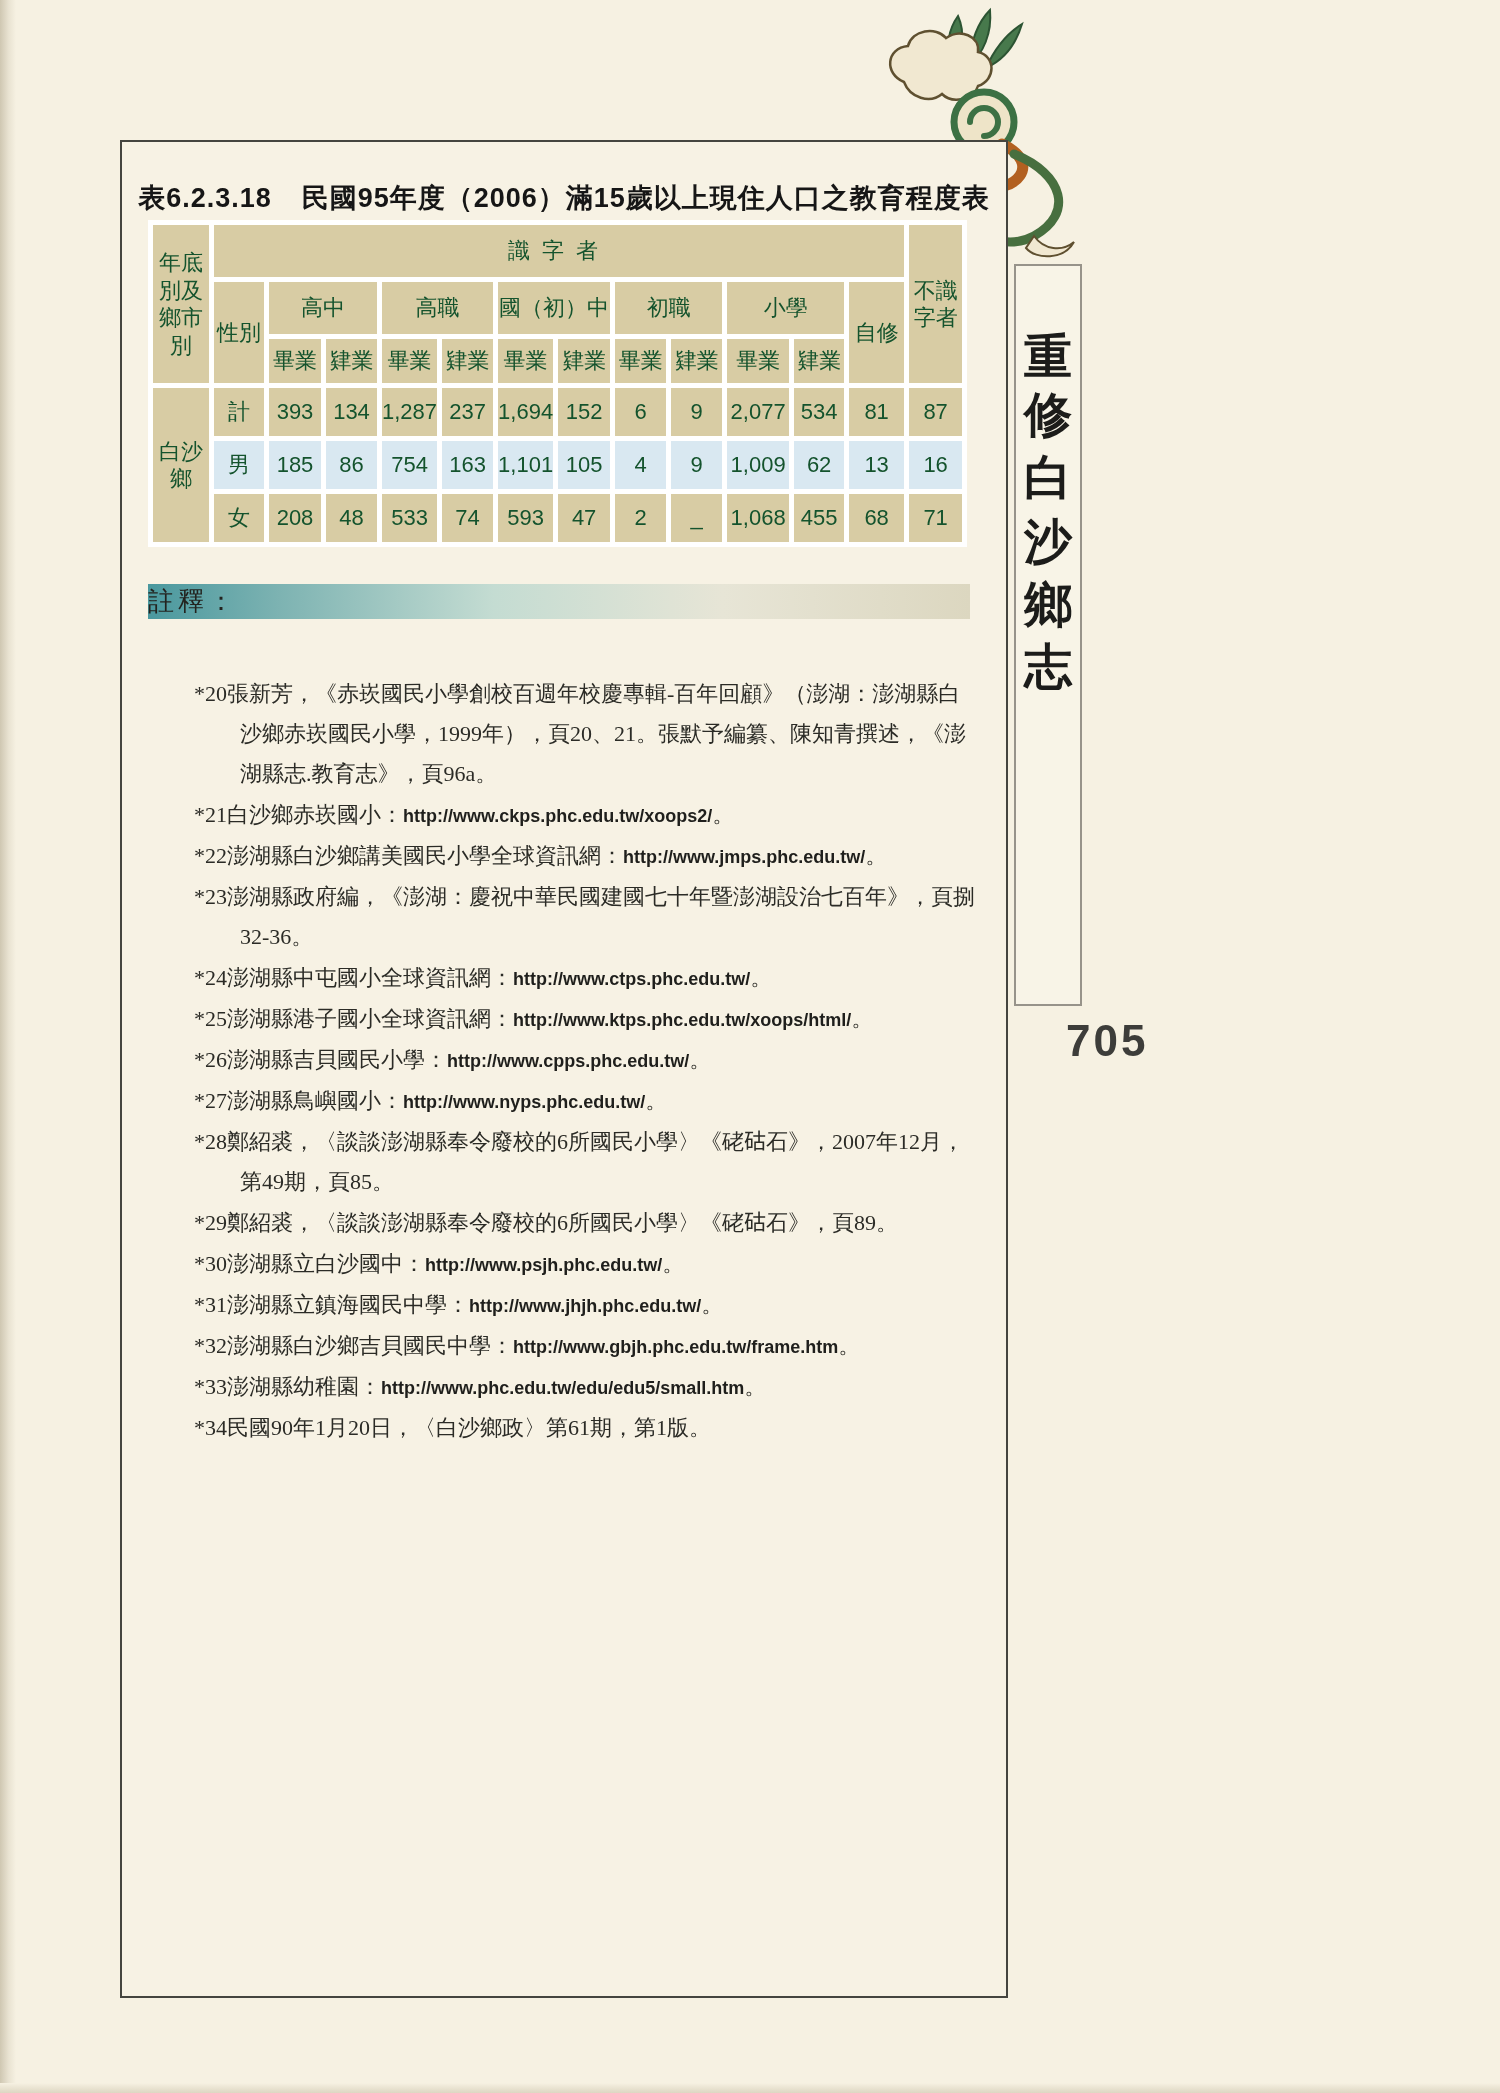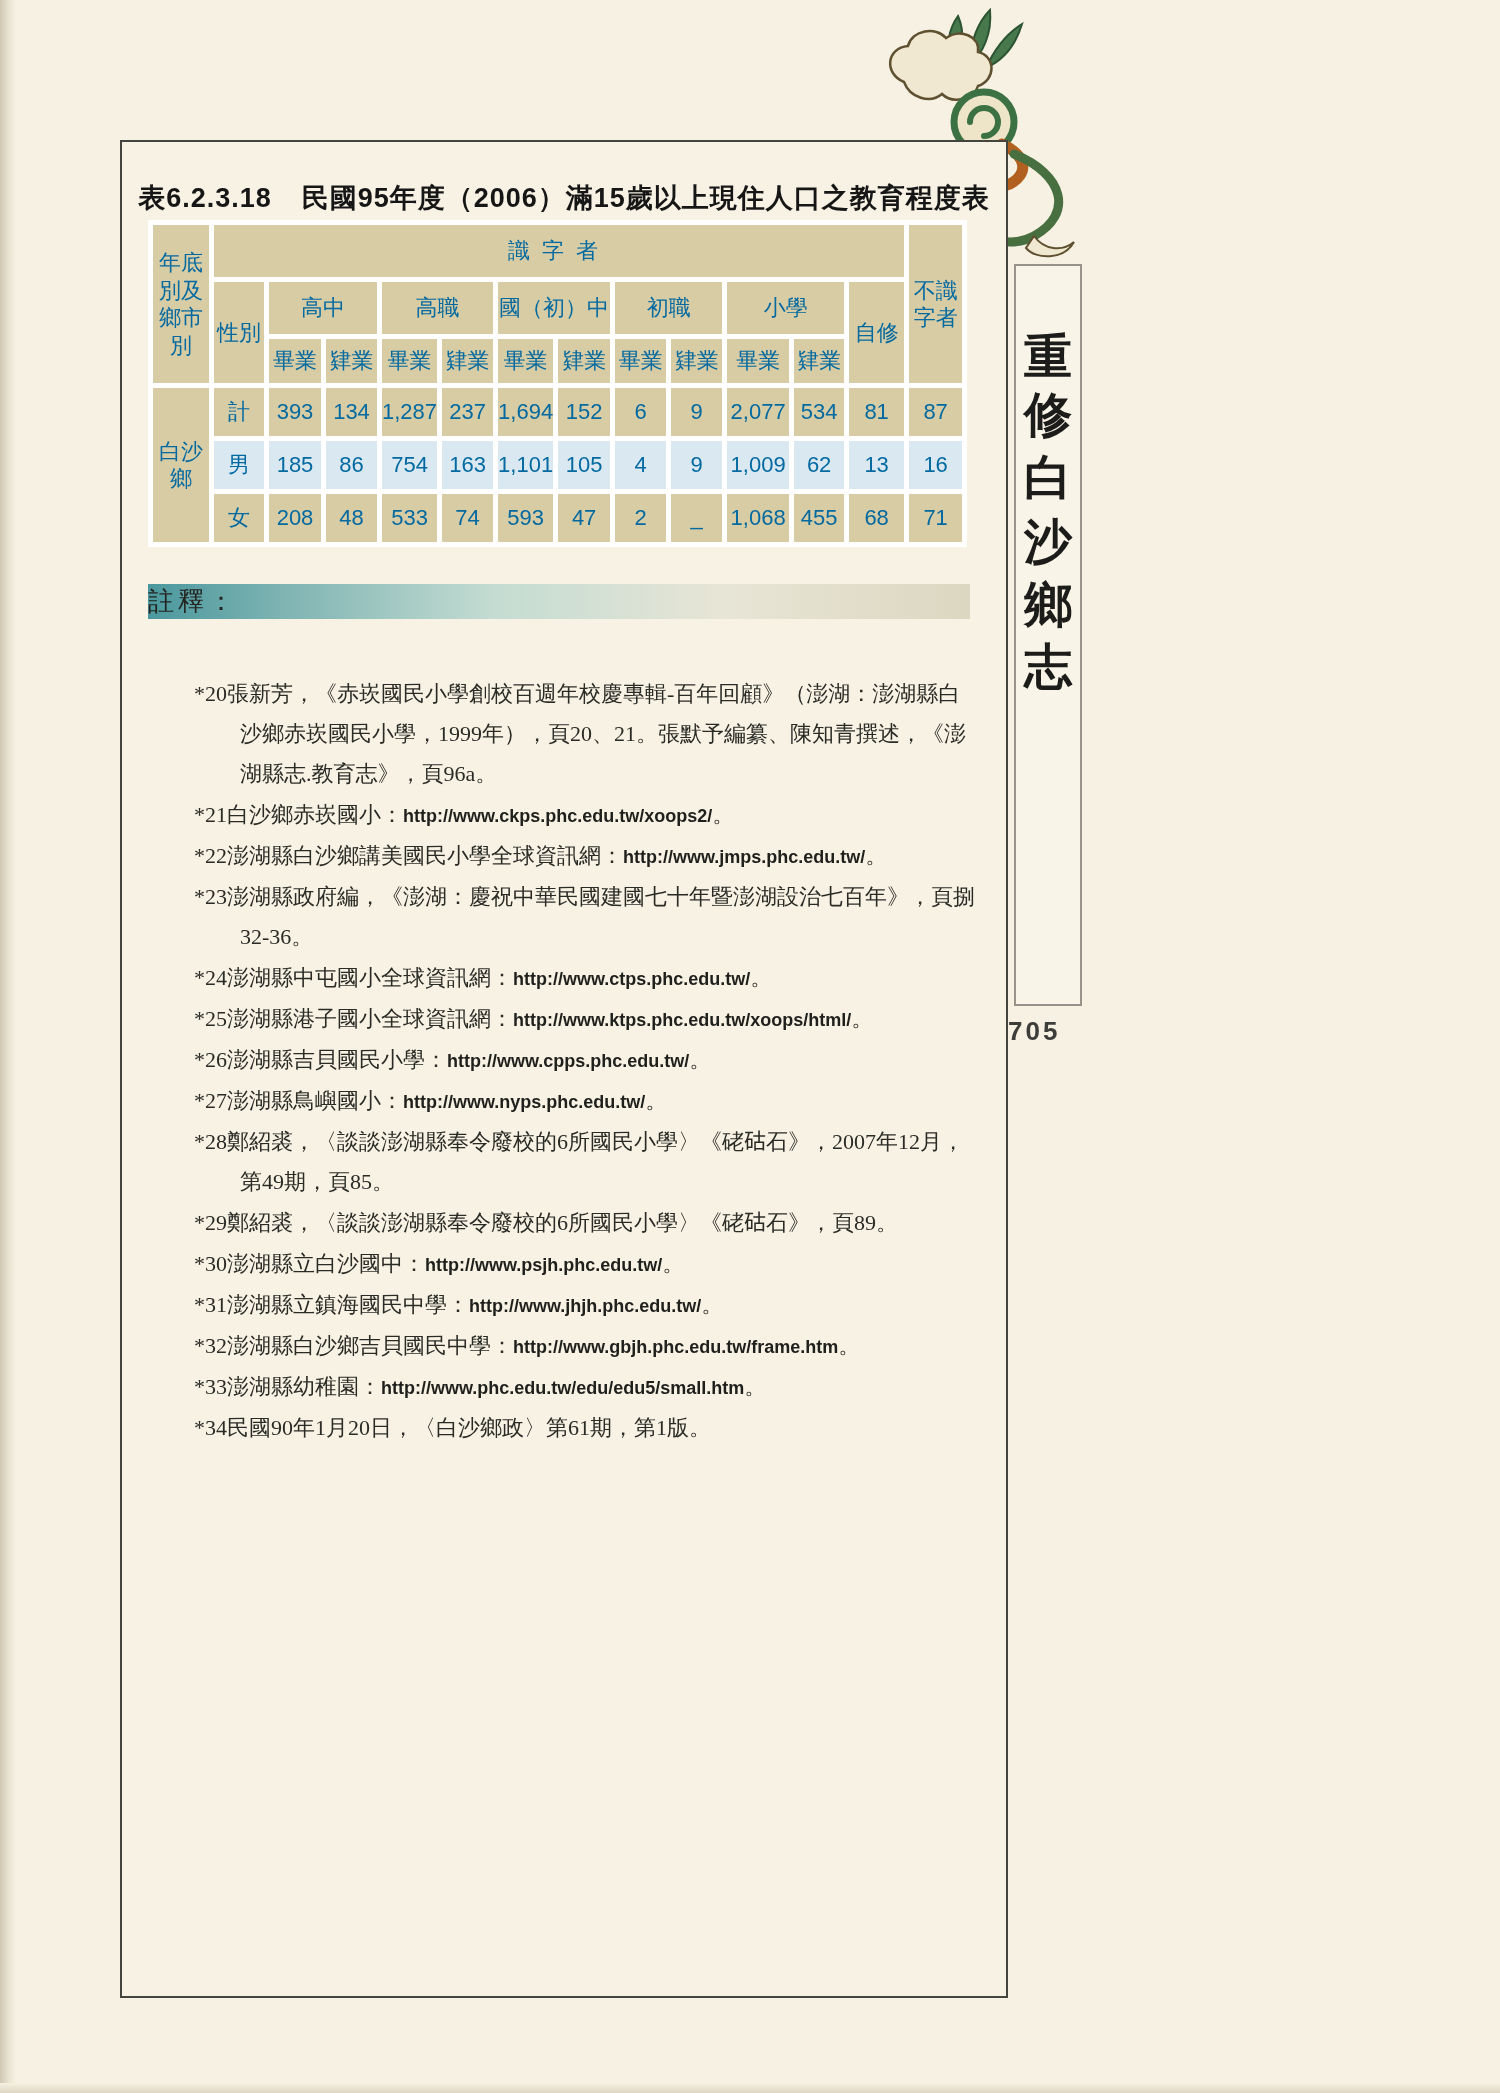--- a/index.html
+++ b/index.html
@@ -28,21 +28,21 @@
   }
   .table-title .tno{margin-right:30px;}
   
   table.edu{
     position:absolute;left:26px;top:78px;
     border-collapse:separate;border-spacing:5px;
     background:#ffffff;table-layout:fixed;
   }
   table.edu td{
     background:#d8cca4;text-align:center;vertical-align:middle;
-    font-family:"Liberation Sans",sans-serif;font-size:22px;color:#0369a1;
+    font-family:"Liberation Sans",sans-serif;font-size:22px;color:#14532d;
     padding:0;line-height:1.25;overflow:hidden;
   }
   tr.h1 td{height:52px;}
   tr.h2 td{height:52px;}
   tr.h3 td{height:44px;}
   tr.drow td{height:48px;}
   td.corner{line-height:1.35;font-size:22px;}
   td.literate{letter-spacing:12px;}
   td.cat{white-space:nowrap;}
   td.illit{line-height:1.3;}
@@ -69,23 +69,23 @@
     position:absolute;left:1014px;top:264px;width:64px;height:738px;
     border:2px solid #97938a;background:#f8f4e7;
     display:flex;align-items:flex-start;justify-content:center;
   }
   .side-title{
     writing-mode:vertical-rl;text-orientation:upright;
     font-size:48px;font-weight:700;letter-spacing:62px;
     color:#1c1c1a;padding-top:26px;
   }
   .page-number{
-    position:absolute;left:1008px;top:1016px;
+    position:absolute;left:1066px;top:1016px;
     font-family:"Liberation Sans",sans-serif;font-weight:700;
-    font-size:26px;color:#3d3d3a;letter-spacing:3px;
+    font-size:44px;color:#3d3d3a;letter-spacing:3px;
   }
   .ornament{position:absolute;left:862px;top:2px;}
 </style>
 </head>
 <body>
 
 <div class="page">
   <div class="edge-left"></div>
   <div class="edge-bottom"></div>
 

